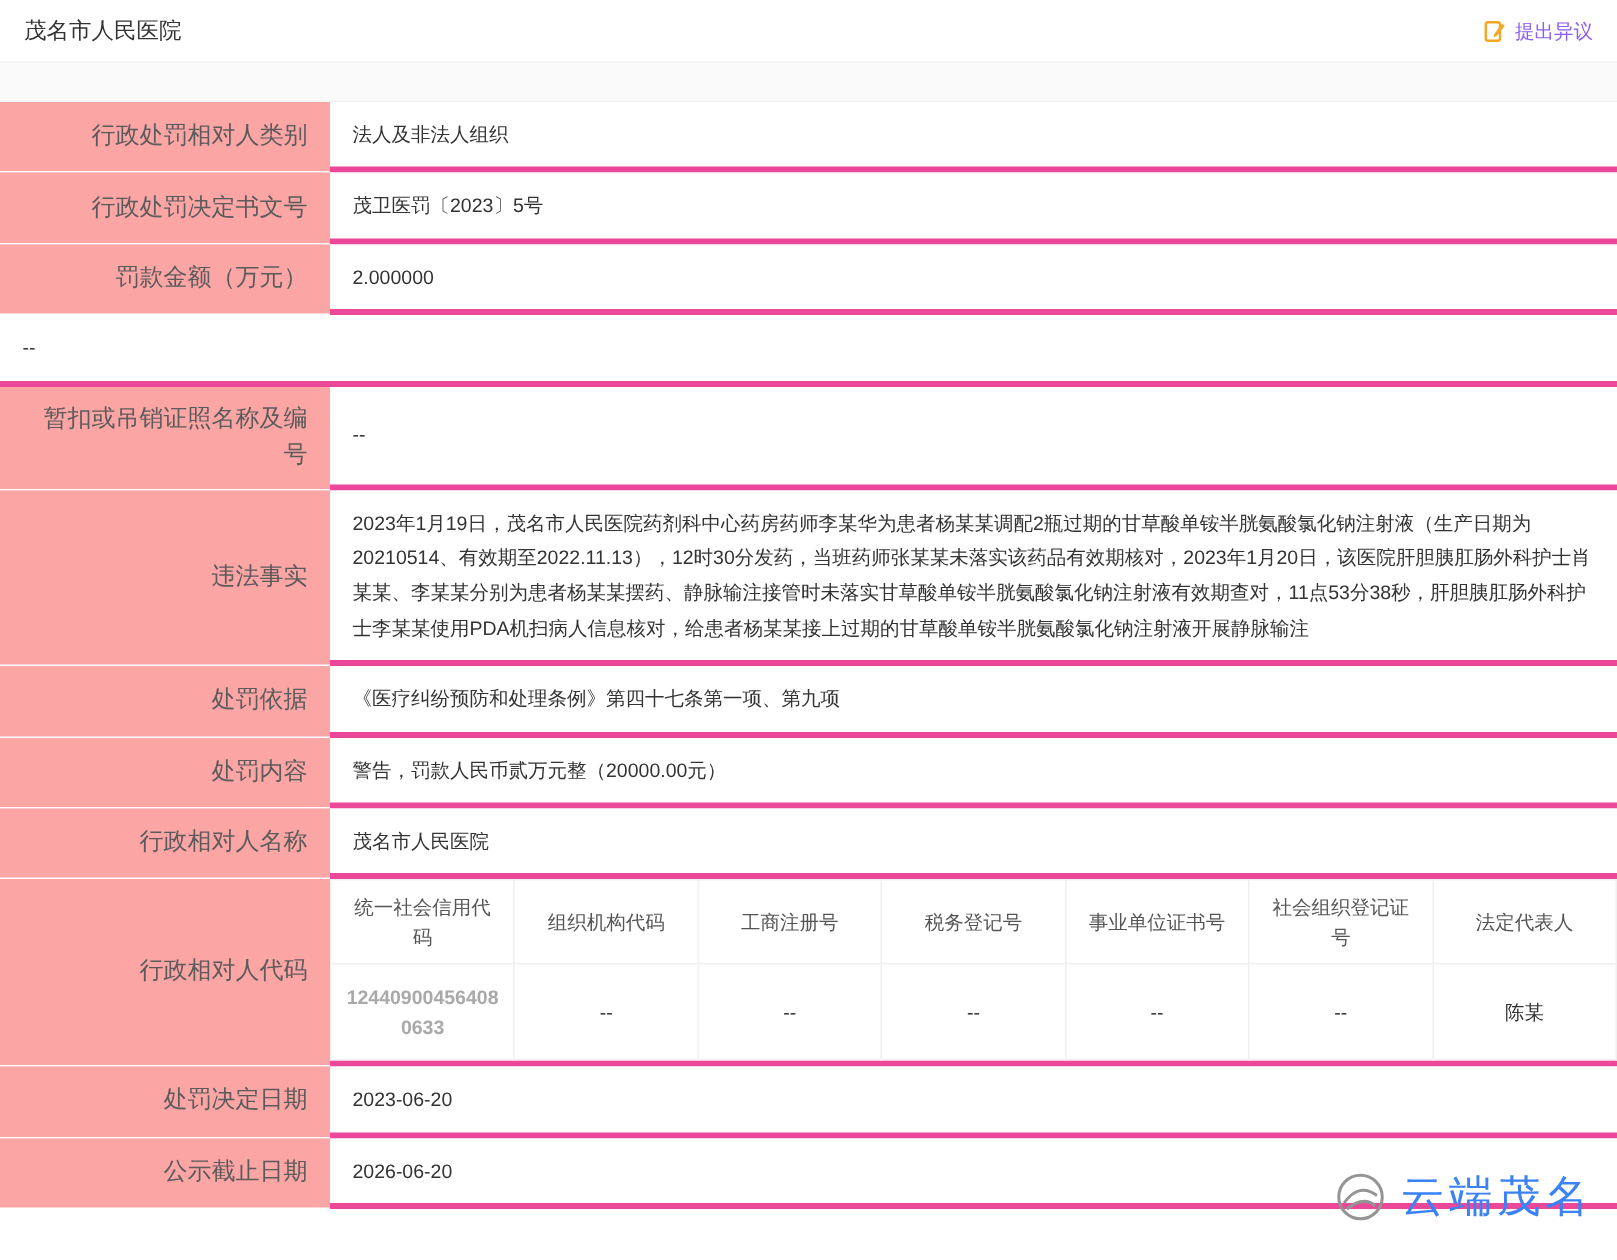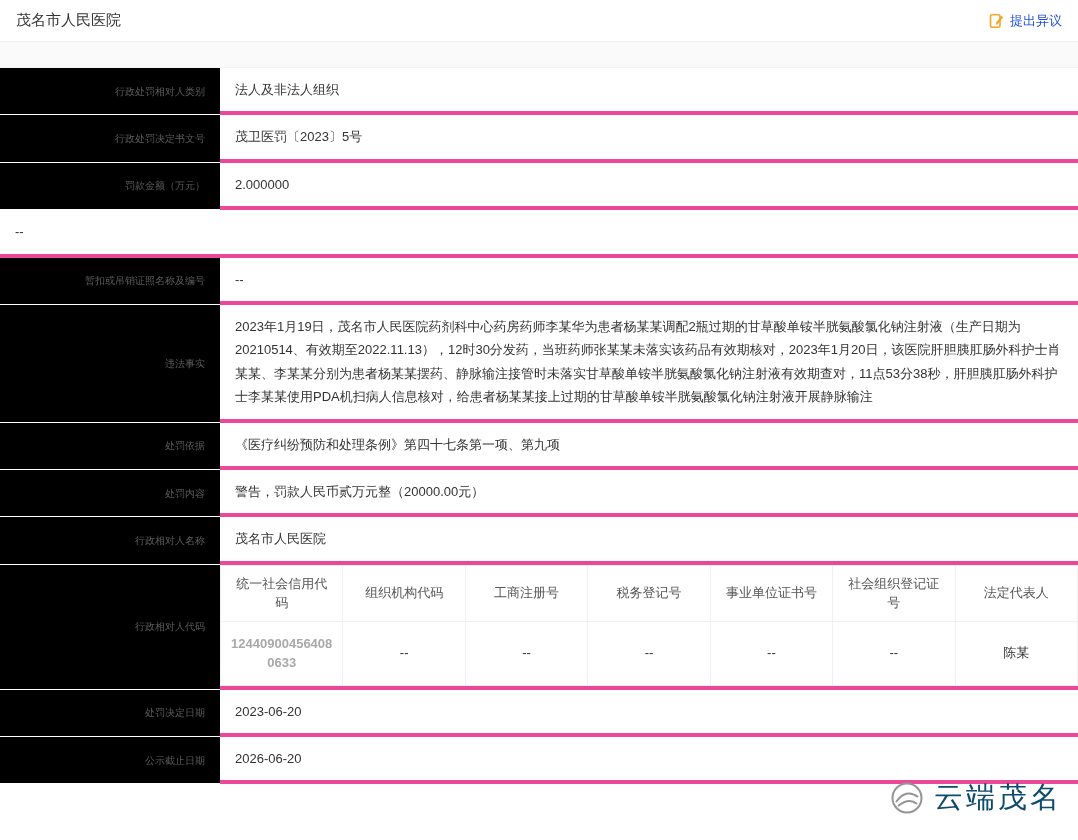--- a/index.html
+++ b/index.html
@@ -16,37 +16,37 @@
     height: 41px;
     display: flex;
     align-items: center;
     justify-content: space-between;
     padding: 0 16px;
     background: #fff;
   }
   .page-title { font-size: 15px; color: #333; }
   .objection {
     display: flex; align-items: center; gap: 5px;
-    font-size: 13px; color: #1d4ed8; cursor: pointer;
+    font-size: 13px; color: #8b5cf6; cursor: pointer;
   }
   .gap-strip {
     height: 27px;
     background: #fafafa;
     border-top: 1px solid #f0f0f0;
     border-bottom: 1px solid #f3f3f3;
   }
   
   .info-table { width: 1078px; }
   .row { display: flex; align-items: stretch; }
   .cell-label {
     flex: 0 0 220px;
     width: 220px;
-    background: #000000;
+    background: #fca5a5;
     color: #5b5b5b;
-    font-size: 10px;
+    font-size: 16px;
     text-align: right;
     padding: 10px 15px;
     line-height: 1.5;
     border-bottom: 1px solid #ffffff;
     display: flex;
     align-items: center;
     justify-content: flex-end;
   }
   .cell-value {
     flex: 1 1 auto;
@@ -79,21 +79,21 @@
   .inner-table td { color: #333; height: 64px; }
   .inner-table td.code-value { color: #a9a9a9; word-break: break-all; font-weight: bold; }
   
   .watermark {
     position: absolute;
     right: 16px;
     bottom: 22px;
     display: flex;
     align-items: center;
     gap: 8px;
-    color: #0c4a6e;
+    color: #3b82f6;
     font-size: 29px;
     letter-spacing: 3px;
     pointer-events: none;
   }
 </style>
 </head>
 <body>
 
 <div class="header">
   <div class="page-title">茂名市人民医院</div>

